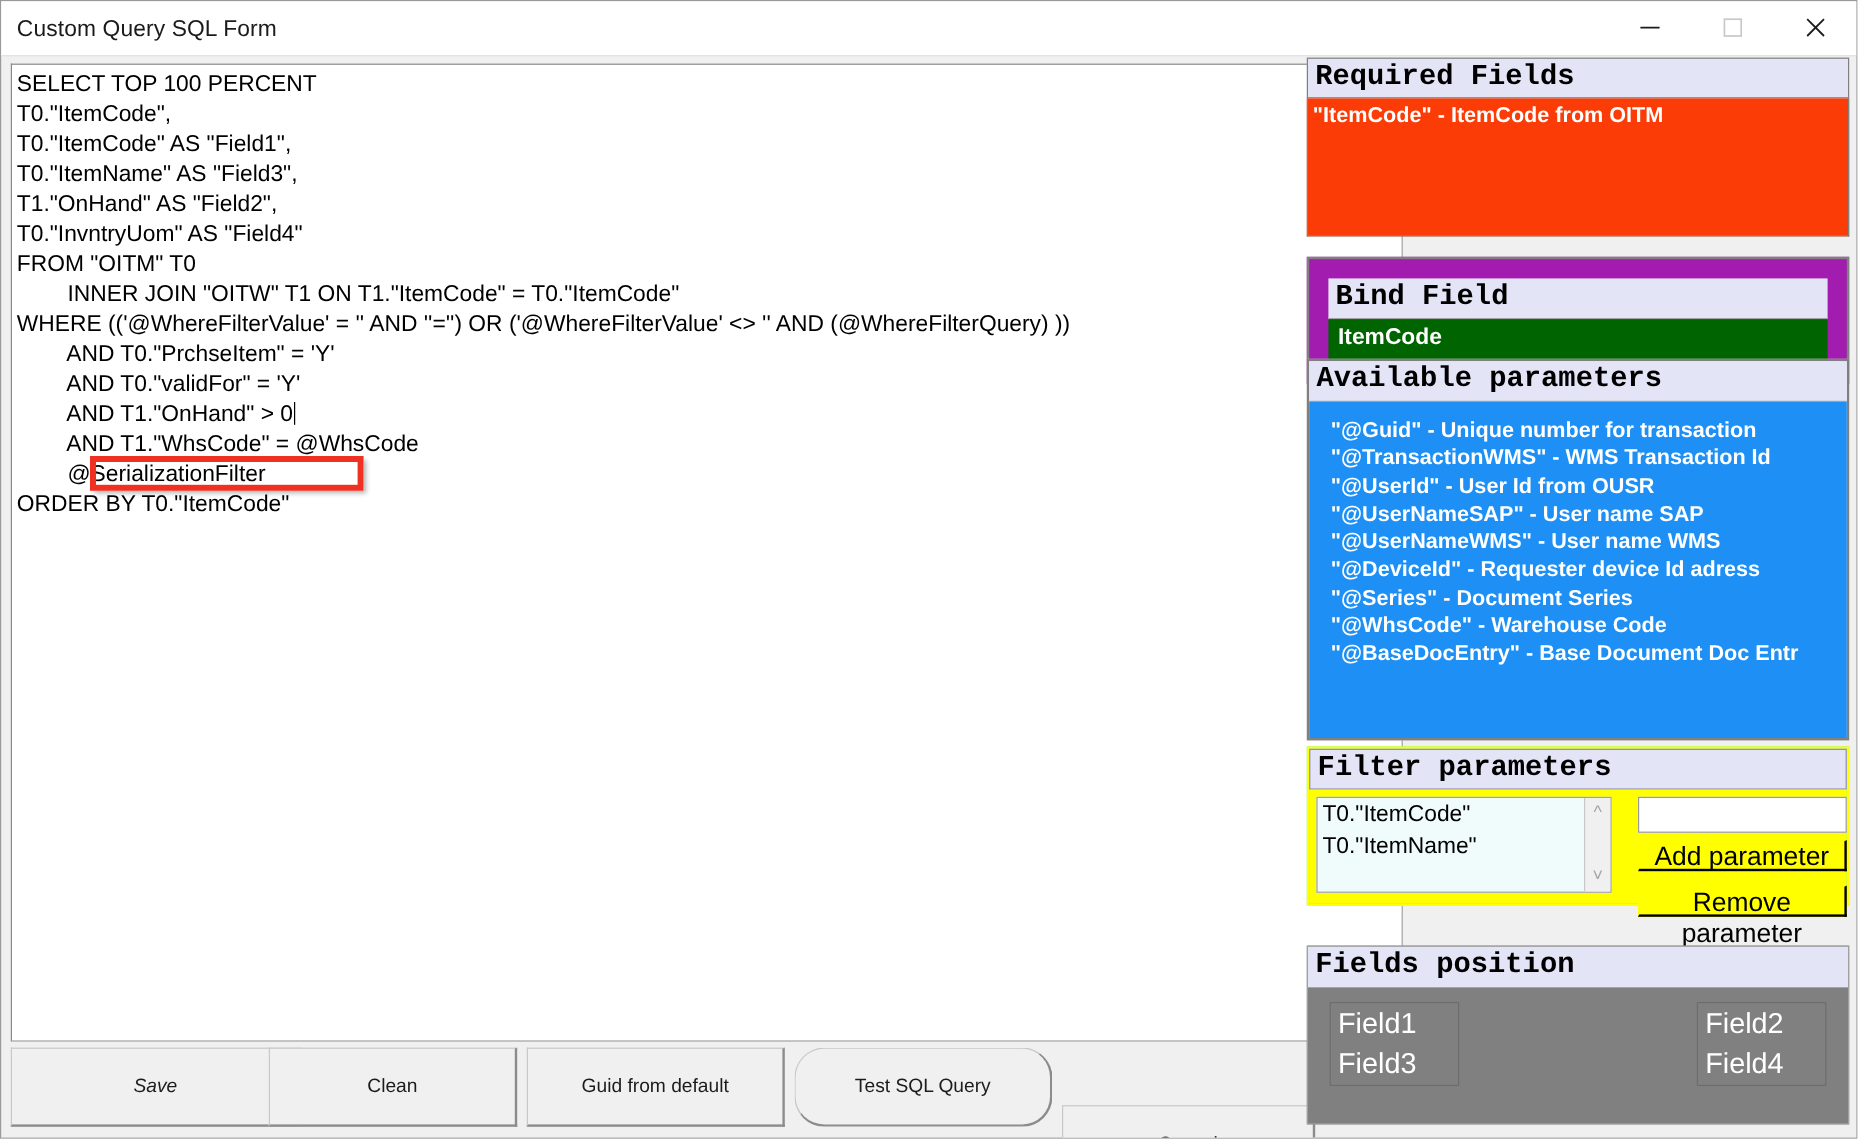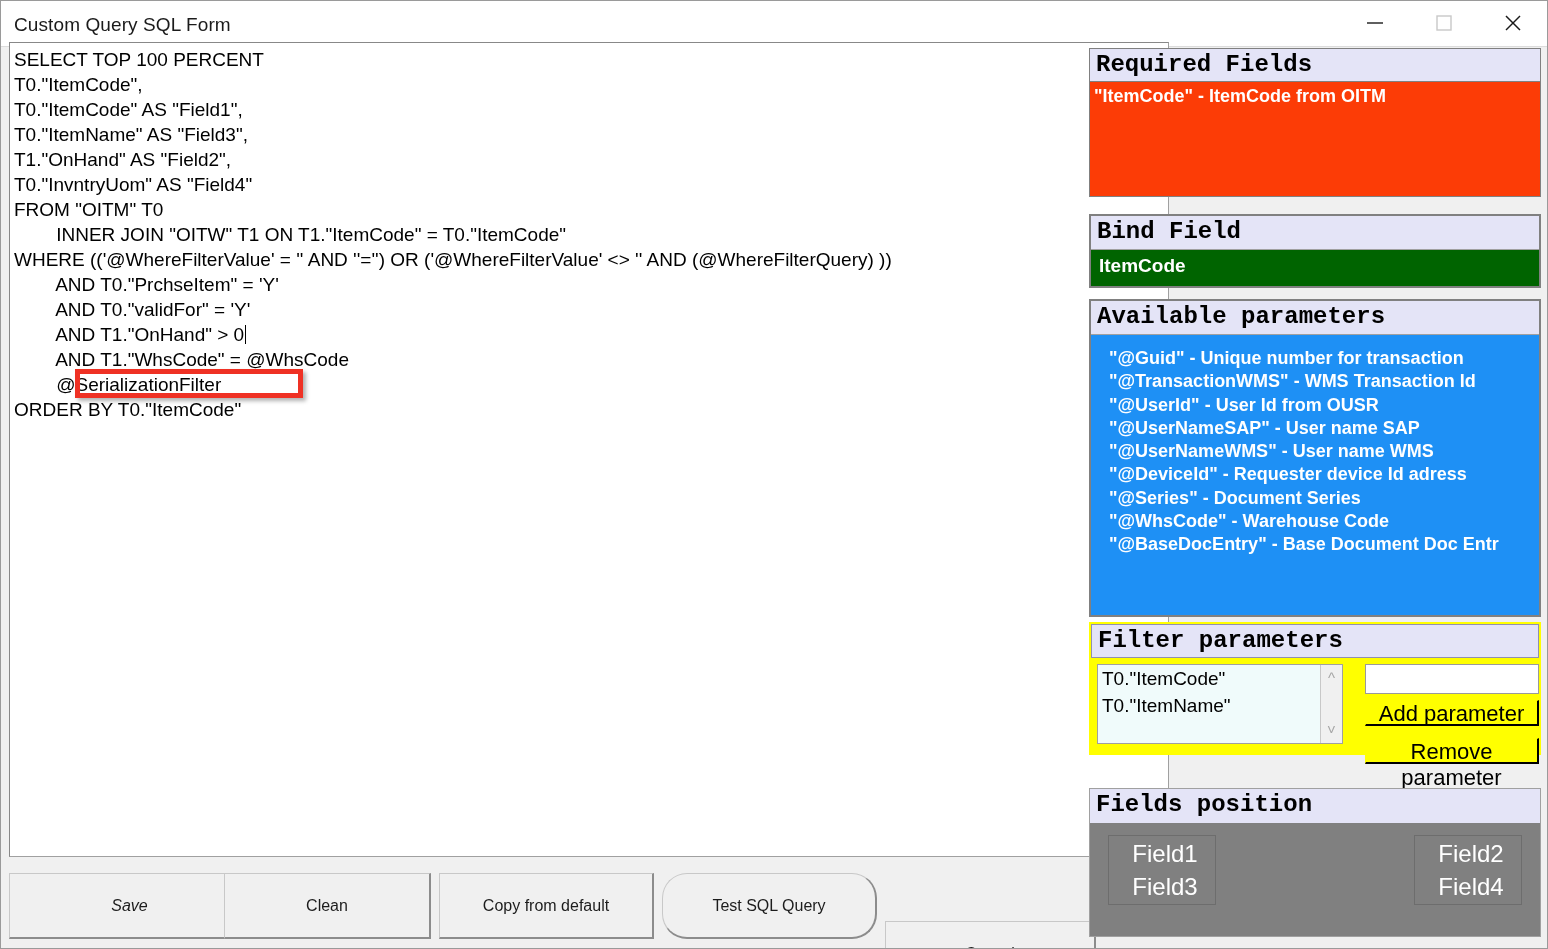--- a/index.html
+++ b/index.html
@@ -53,21 +53,21 @@
   }
   .win-min { right: 138px; }
   .win-max { right: 69px; }
   .win-close { right: 0px; }
   .win-btn svg { display: block; margin: 0 auto; }
 
   
   .sql-editor {
     position: absolute;
     left: 8px;
-    top: 41px;
+    top: 52px;
     width: 1160px;
     height: 815px;
     background: #ffffff;
     box-sizing: border-box;
     border: 1px solid #a0a0a0;
     border-top-color: #888;
     border-left-color: #888;
     overflow: hidden;
     padding-left: 44px;
   }
@@ -172,21 +172,21 @@
     line-height: 23px;
     white-space: nowrap;
   }
 
   
   #sect-bind { top: 166px; }
   .bind-wrap {
     border: 2px solid #808080;
     box-sizing: border-box;
     background: #a21caf;
-    padding: 0;
+    padding: 16px;
   }
   .bind-wrap .panel-header { border: none; border-bottom: 1px solid #a0a0a0; height: 34px; }
   .bind-body {
     background: #006400;
     height: 36px;
     padding: 0 0 0 8px;
     box-sizing: border-box;
     overflow: hidden;
   }
   .bind-value {
@@ -313,21 +313,20 @@
   .fields-wrap {
     border: 1px solid #a0a0a0;
     box-sizing: border-box;
     background: #808080;
   }
   .fields-wrap .panel-header { border: none; }
   .fields-body {
     position: relative;
     background: #808080;
     height: 113px;
-    text-align: center;
   }
   .field-box {
     position: absolute;
     top: 12px;
     width: 108px;
     height: 70px;
     border: 1px solid #6d6d6d;
     box-sizing: border-box;
     padding: 1px 0 0 6px;
   }
@@ -367,21 +366,21 @@
   </div>
 
   <div class="sql-editor">
     <div class="sql-text" id="sql-text"><div class="sql-line">SELECT TOP 100 PERCENT</div><div class="sql-line">T0."ItemCode",</div><div class="sql-line">T0."ItemCode" AS "Field1",</div><div class="sql-line">T0."ItemName" AS "Field3",</div><div class="sql-line">T1."OnHand" AS "Field2",</div><div class="sql-line">T0."InvntryUom" AS "Field4"</div><div class="sql-line">FROM "OITM" T0</div><div class="sql-line">        INNER JOIN "OITW" T1 ON T1."ItemCode" = T0."ItemCode"</div><div class="sql-line">WHERE (('@WhereFilterValue' = '' AND ''='') OR ('@WhereFilterValue' &lt;&gt; '' AND (@WhereFilterQuery) ))</div><div class="sql-line">        AND T0."PrchseItem" = 'Y'</div><div class="sql-line">        AND T0."validFor" = 'Y'</div><div class="sql-line">        AND T1."OnHand" &gt; 0<span class="caret"></span></div><div class="sql-line">        AND T1."WhsCode" = @WhsCode</div><div class="sql-line">        @SerializationFilter</div><div class="sql-line">ORDER BY T0."ItemCode"</div></div>
     <div class="highlight-box"></div>
   </div>
 
   <div class="btn-row" id="bottom-buttons">
       <button class="wbtn" style="left: 0px; width: 242px; font-style: italic;">Save</button>
       <button class="wbtn" style="left: 215px; width: 207px;">Clean</button>
-      <button class="wbtn" style="left: 430px; width: 215px;">Copy from default</button>
+      <button class="wbtn" style="left: 430px; width: 215px;">Guid from default</button>
       <button class="wbtn" style="left: 653px; width: 215px; border-radius: 25px;">Test SQL Query</button>
       <button class="wbtn" style="left: 876px; width: 211px; margin-top: 48px;">Cancel</button>
     </div>
 
   <div class="right-col">
 
     <div class="sect" id="sect-required">
       <div class="panel-header">Required Fields</div>
       <div class="required-body" id="required-list">
           <div class="required-item">"ItemCode" - ItemCode from OITM</div>

